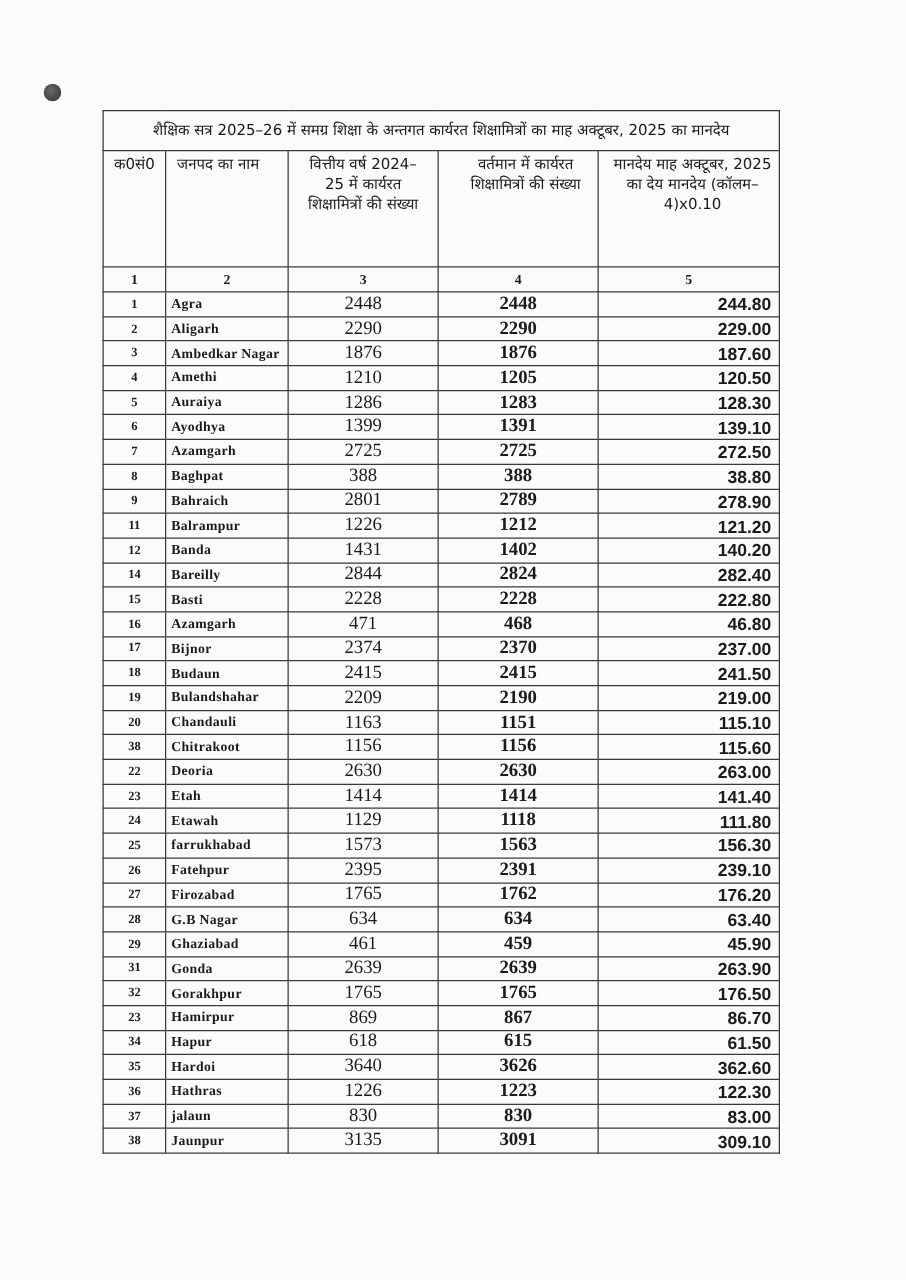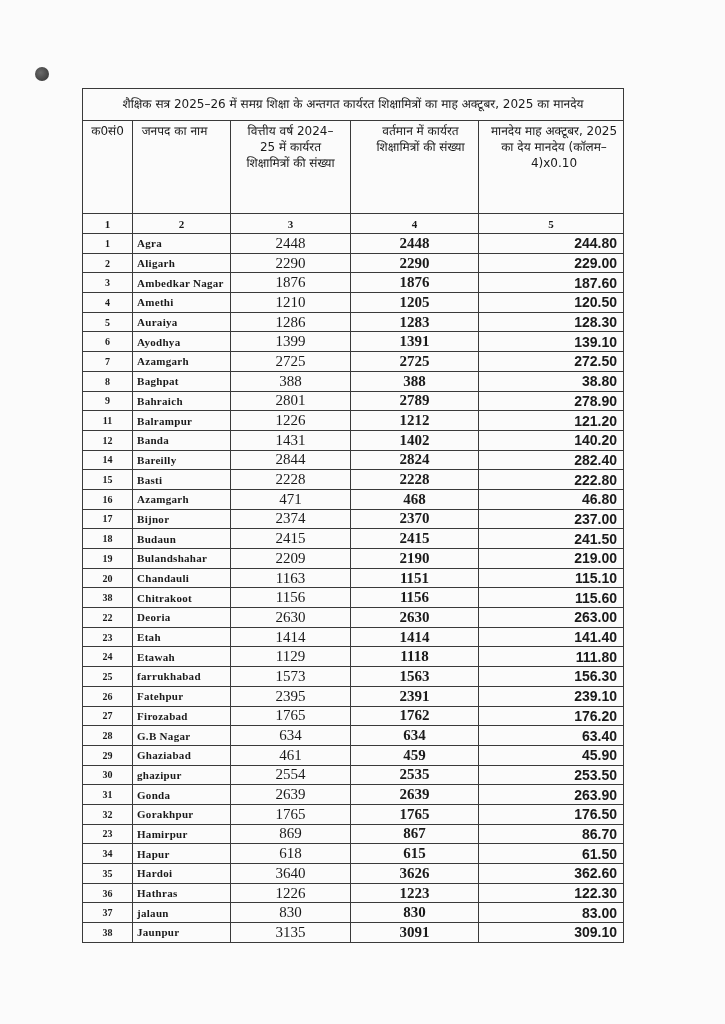--- a/index.html
+++ b/index.html
@@ -272,27 +272,20 @@
         <td class="c-hon">63.40</td>
       </tr>
       <tr class="row">
         <td class="c-sn">29</td>
         <td class="c-name">Ghaziabad</td>
         <td class="c-prev">461</td>
         <td class="c-curr">459</td>
         <td class="c-hon">45.90</td>
       </tr>
       <tr class="row">
-        <td class="c-sn">30</td>
-        <td class="c-name">ghazipur</td>
-        <td class="c-prev">2554</td>
-        <td class="c-curr">2535</td>
-        <td class="c-hon">253.50</td>
-      </tr>
-      <tr class="row">
         <td class="c-sn">31</td>
         <td class="c-name">Gonda</td>
         <td class="c-prev">2639</td>
         <td class="c-curr">2639</td>
         <td class="c-hon">263.90</td>
       </tr>
       <tr class="row">
         <td class="c-sn">32</td>
         <td class="c-name">Gorakhpur</td>
         <td class="c-prev">1765</td>

